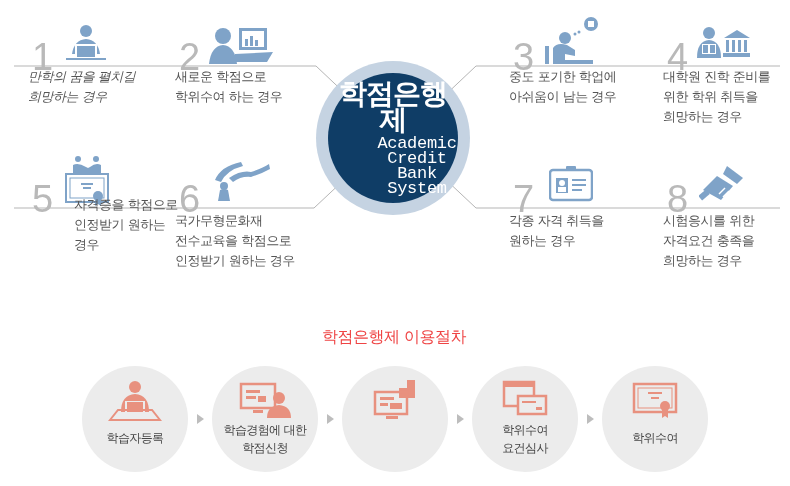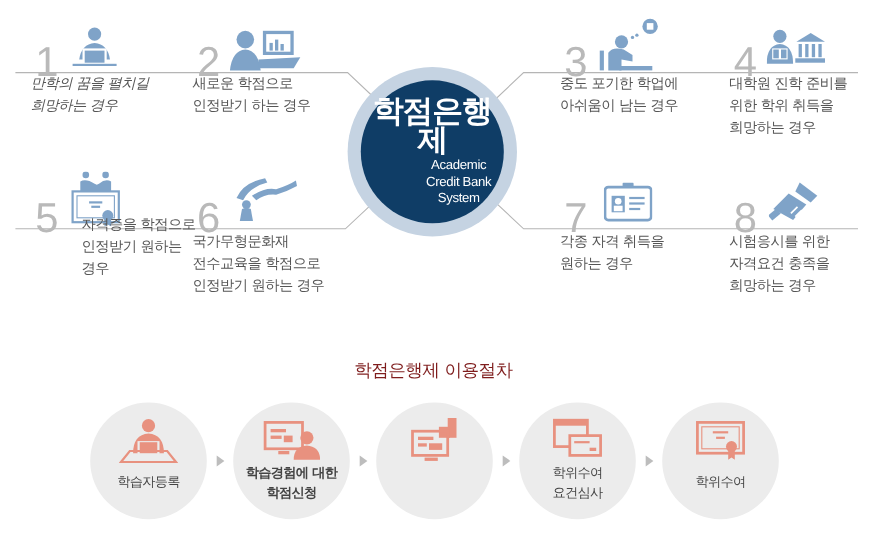--- a/index.html
+++ b/index.html
@@ -24,25 +24,25 @@
     position: absolute; left: 316px; top: 61px; width: 154px; height: 154px;
     border-radius: 50%; background: #c5d3e2;
   }
   .center-inner {
     position: absolute; left: 328px; top: 73px; width: 130px; height: 130px;
     border-radius: 50%; background: #0f3d66;
     display: flex; flex-direction: column; align-items: center; justify-content: center;
     color: #fff; text-align: center;
   }
   .center-inner .ko { font-size: 28px; font-weight: bold; letter-spacing: -1px; line-height: 26px; }
-  .center-inner .en { font-family: Liberation Sans, sans-serif; font-size: 12px; line-height: 15px; margin-top: 3px; letter-spacing: -0.3px; margin-left: 48px; }
+  .center-inner .en { font-family: Liberation Mono, monospace; font-size: 17px; line-height: 15px; margin-top: 3px; letter-spacing: -0.3px; margin-left: 48px; }
 
   .proc-title {
     position: absolute; left: 0; width: 790px; top: 327px; text-align: center;
-    font-size: 16px; color: #7f1d1d; letter-spacing: -0.5px;
+    font-size: 16px; color: #ef4444; letter-spacing: -0.5px;
   }
   .proc-title span { position: relative; left: -1px; }
 
   .step {
     position: absolute; top: 366px; width: 106px; height: 106px; border-radius: 50%;
     background: #ececec;
   }
   .step .sicon { position: absolute; left: 0; top: 14px; width: 106px; height: 42px; display: flex; justify-content: center; }
   .step .slabel {
     position: absolute; left: 0; width: 106px; text-align: center;
@@ -93,21 +93,21 @@
     <path d="M0 40 Q2 22 14 21 Q26 22 28 40 Z" fill="#7fa3c8"></path>
     <rect x="30" y="4" width="28" height="22" fill="#7fa3c8"></rect>
     <rect x="33" y="7" width="22" height="16" fill="#fff"></rect>
     <rect x="36" y="15" width="3" height="7" fill="#7fa3c8"></rect>
     <rect x="41" y="12" width="3" height="10" fill="#7fa3c8"></rect>
     <rect x="46" y="16" width="3" height="6" fill="#7fa3c8"></rect>
     <polygon points="26,30 64,28 58,38 26,38" fill="#7fa3c8"></polygon>
   </svg>
   <div class="txt" style="left:0;top:53px;">
     <div>새로운 학점으로</div>
-      <div>인정받기 하는 경우</div>
+      <div>학위수여 하는 경우</div>
   </div>
 </div>
 
 <div class="case" style="left:509px;top:14px;">
   <div class="num" style="left:4px;top:24px;">3</div>
   <svg class="icon" style="left:36px;top:2px;" width="56" height="50" viewBox="0 0 56 50">
     <circle cx="46" cy="8" r="7" fill="#7fa3c8"></circle>
     <rect x="43" y="5" width="6" height="6" fill="#fff"></rect>
     <circle cx="34" cy="16" r="1.5" fill="#7fa3c8"></circle>
     <circle cx="30" cy="18" r="1.5" fill="#7fa3c8"></circle>
@@ -226,21 +226,21 @@
       <rect x="19" y="22" width="16" height="10" fill="#e8917f"></rect>
       <polygon points="10,30 44,30 52,40 2,40" fill="none" stroke="#e8917f" stroke-width="2"></polygon>
     </svg>
   </div>
   <div class="slabel" style="top:63px;">
     <div>학습자등록</div>
   </div>
 </div>
 <div class="arrow" style="left:197px;"></div>
 
-<div class="step" style="left:212px;font-weight:bold;">
+<div class="step" style="left:212px;">
   <div class="sicon">
     <svg width="52" height="40" viewBox="0 0 52 40">
       <rect x="2" y="4" width="34" height="24" fill="none" stroke="#e8917f" stroke-width="2.5"></rect>
       <rect x="7" y="10" width="14" height="3" fill="#e8917f"></rect>
       <rect x="7" y="16" width="10" height="3" fill="#e8917f"></rect>
       <rect x="19" y="16" width="8" height="6" fill="#e8917f"></rect>
       <rect x="14" y="30" width="10" height="3" fill="#e8917f"></rect>
       <circle cx="40" cy="18" r="6" fill="#e8917f"></circle>
       <path d="M28 38 Q28 26 40 25 Q52 26 52 38 Z" fill="#e8917f"></path>
     </svg>

